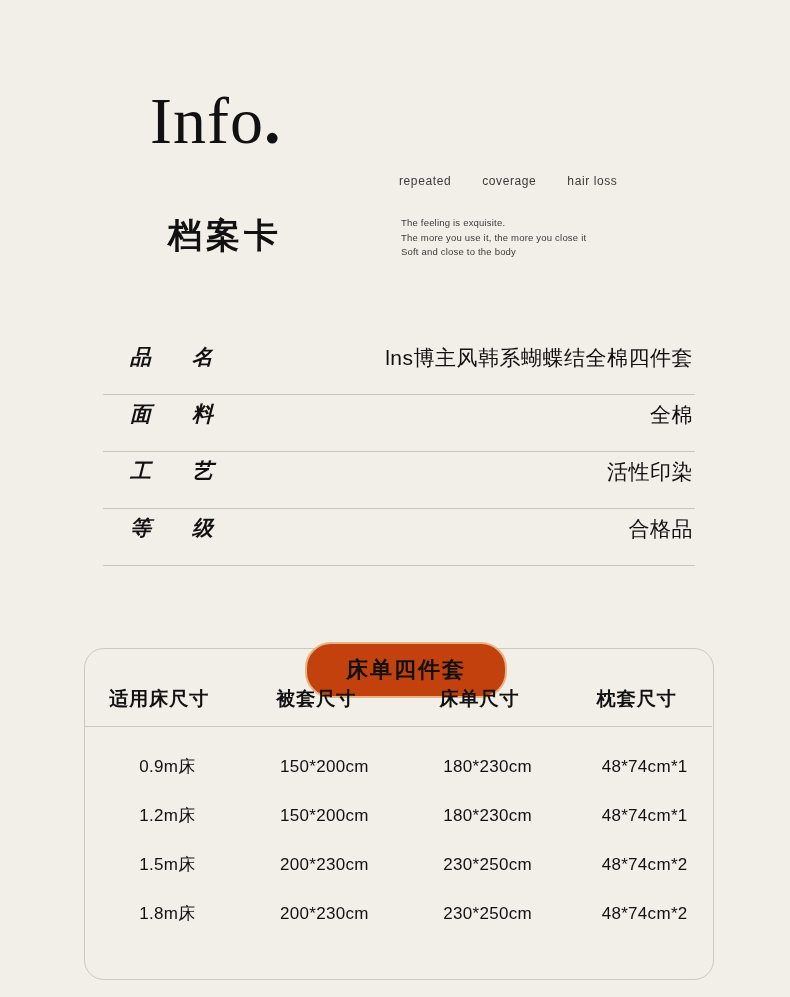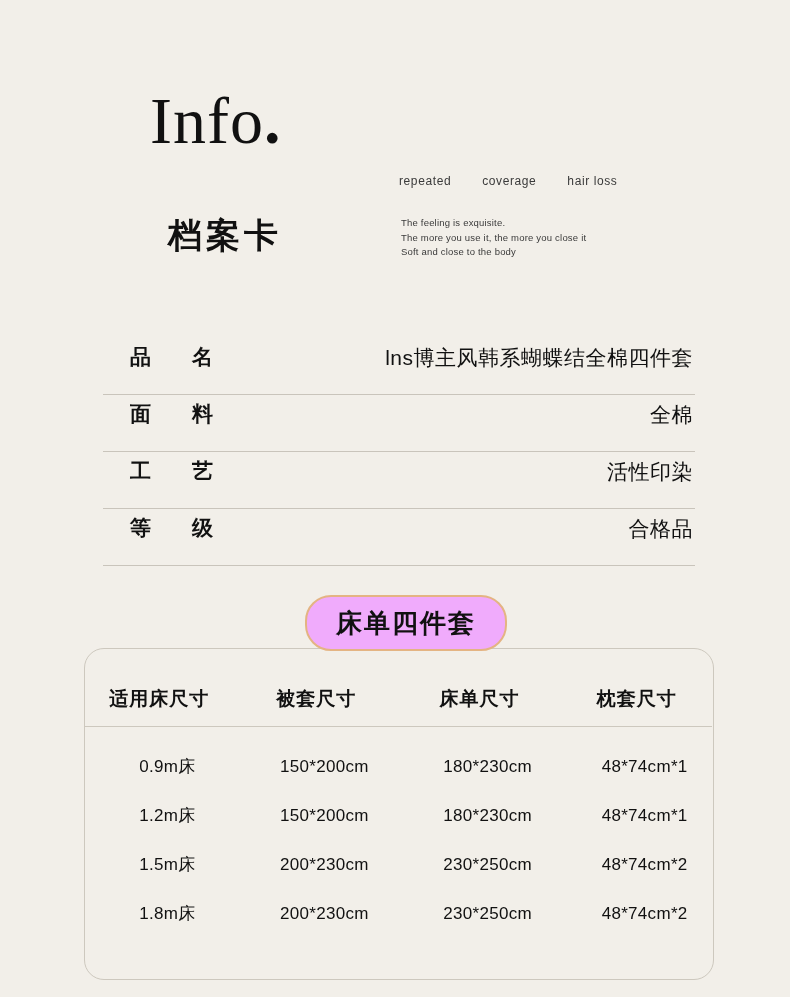--- a/index.html
+++ b/index.html
@@ -84,20 +84,21 @@
     align-items: flex-start;
     justify-content: space-between;
   }
   .spec-label {
     font-size: 21px;
     font-weight: 700;
     letter-spacing: 10px;
     color: #111;
     padding-left: 27px;
     padding-top: 5px;
+    font-style: italic;
   }
   .spec-value {
     font-size: 21px;
     color: #111;
     padding-top: 6px;
     padding-right: 2px;
     letter-spacing: 0.5px;
   }
 
   
@@ -108,30 +109,30 @@
     width: 628px;
     height: 330px;
     border: 1px solid #cdc8be;
     border-radius: 20px;
     background: transparent;
   }
 
   .card-badge {
     position: absolute;
     left: 305px;
-    top: 595px;
+    top: 642px;
     width: 198px;
     height: 52px;
     border: 2px solid #e4b483;
     border-radius: 26px;
-    background: #f0abfc;
+    background: #c2410c;
     display: flex;
     align-items: center;
     justify-content: center;
-    font-size: 26px;
+    font-size: 22px;
     font-weight: 700;
     color: #111;
     letter-spacing: 2px;
   }
 
   .size-table {
     position: absolute;
     left: 84px;
     top: 686px;
     width: 628px;

